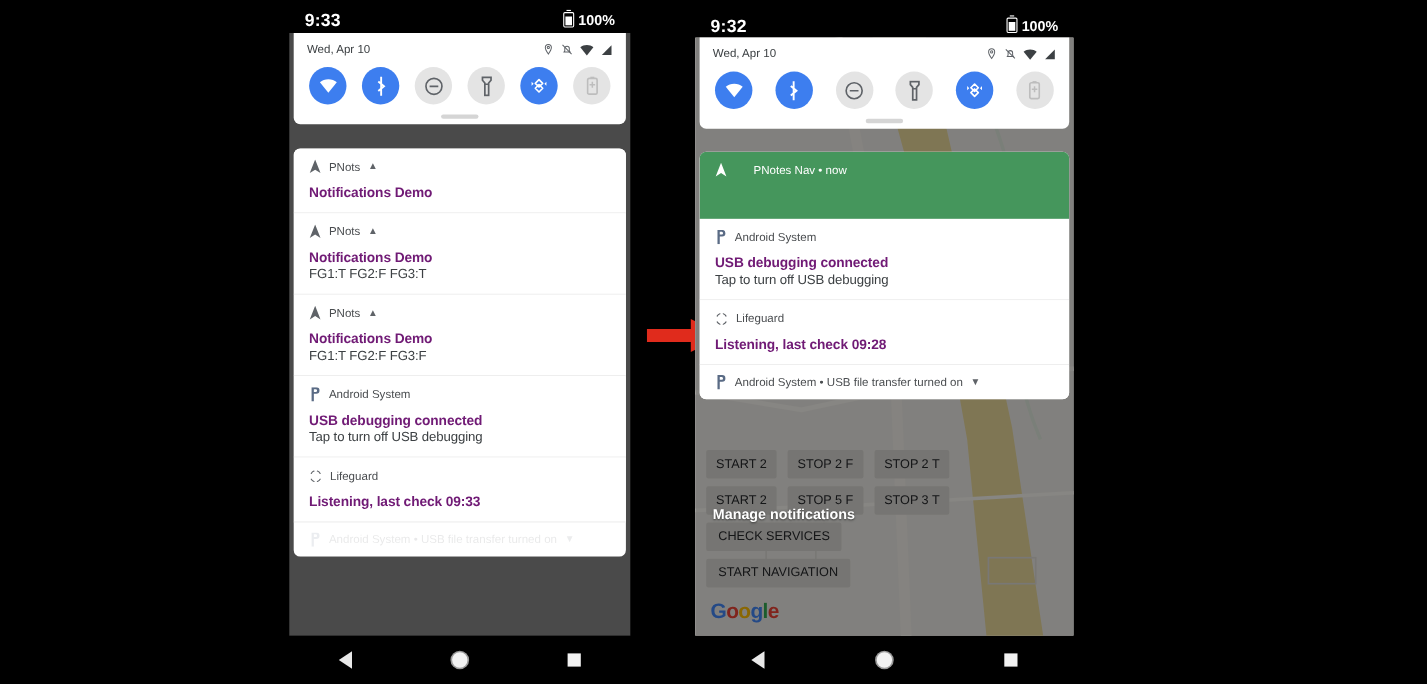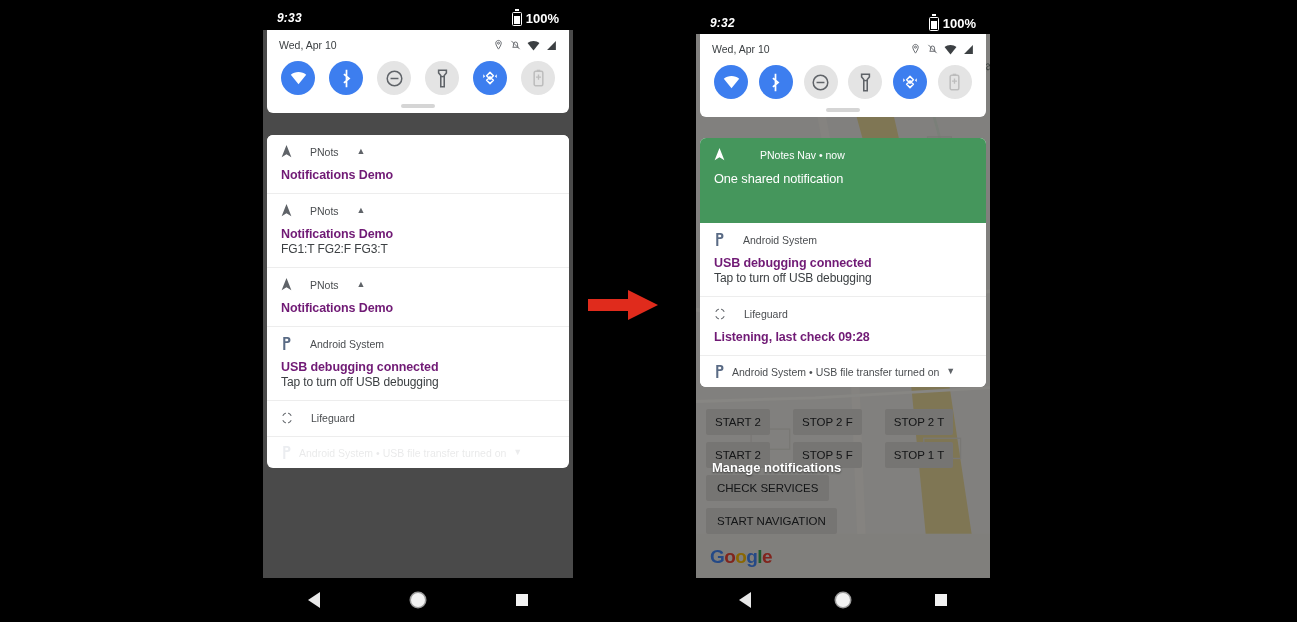--- a/index.html
+++ b/index.html
@@ -2,26 +2,26 @@
 <html><head>
 <meta charset="utf-8">
 <style>
   html,body{margin:0;padding:0;background:#000;}
   body{width:1297px;height:622px;overflow:hidden;font-family:"Liberation Sans","DejaVu Sans",sans-serif;}
   .stage{position:relative;width:1297px;height:622px;background:#000;}
 
   
   .phone{position:absolute;background:#000;}
   #phone-left{left:263px;top:0;width:310px;height:622px;}
-  #phone-right{left:696px;top:0;width:294px;height:622px;}
+  #phone-right{left:632px;top:0;width:344px;height:622px;}
 
   
   .statusbar{position:absolute;left:0;right:0;top:0;height:30px;color:#fff;}
-  .sb-time{position:absolute;font-size:12px;font-weight:bold;letter-spacing:.2px;font-style:italic;}
-  .sb-right{position:absolute;right:14px;display:flex;align-items:center;gap:4px;font-size:13px;font-weight:bold;margin-left:16px;}
+  .sb-time{position:absolute;font-size:16px;font-weight:bold;letter-spacing:.2px;}
+  .sb-right{position:absolute;right:14px;display:flex;align-items:flex-start;gap:4px;font-size:13px;font-weight:bold;margin-left:16px;}
   .sb-batt{display:inline-block;width:8px;height:12px;border:1.6px solid #fff;border-radius:1.5px;position:relative;}
   .sb-batt::after{content:"";position:absolute;left:1px;right:1px;bottom:1px;top:3px;background:#fff;}
   .sb-batt::before{content:"";position:absolute;left:2px;right:2px;top:-3.2px;height:1.6px;background:#fff;}
 
   
   .screen{position:absolute;left:0;right:0;overflow:hidden;}
   #left-screen{top:30px;height:548px;background:#4a4a4a;}
   #right-screen{top:34px;height:544px;background:#4a4a4a;}
 
   
@@ -41,40 +41,40 @@
   .tile{width:34px;height:34px;border-radius:50%;display:flex;align-items:center;justify-content:center;}
   .tile.on{background:#3d7eef;}
   .tile.off{background:#e4e4e4;}
   .qs-handle{height:14px;display:flex;align-items:center;justify-content:center;}
   .qs-handle i{display:block;width:34px;height:3.5px;border-radius:2px;background:#d5d5d5;}
 
   
   .notif-list{position:absolute;left:4px;right:4px;background:#fff;border-radius:6px;overflow:hidden;}
   .notif{background:#fff;padding:9px 14px 11px 14px;border-bottom:1px solid #ededed;}
   .notif:last-child{border-bottom:none;}
-  .notif-head{display:flex;align-items:center;gap:18px;height:15px;}
+  .notif-head{display:flex;align-items:center;gap:7px;height:15px;}
   .notif-app{font-size:10.5px;color:#4a4d50;}
   .notif-title{font-size:12.5px;font-weight:bold;color:#701a75;margin-top:9px;letter-spacing:-.1px;}
   .notif-sub{font-size:12px;color:#3c4043;margin-top:1px;letter-spacing:-.1px;}
   .chev{font-size:9px;color:#5f6368;line-height:1;}
 
   .notif.green{background:#45965c;border-bottom:none;}
   .notif.green .notif-app{color:#fff;padding-left:17px;}
   .notif.green .notif-title{color:#fff;font-weight:normal;font-size:12.8px;}
 
   .notif.footer{padding:9px 14px;display:flex;align-items:center;gap:7px;}
   .notif.footer .notif-app{font-size:10.5px;}
   .notif.faded{opacity:.12;}
 
   
   .appbg{position:absolute;left:0;right:0;top:0;bottom:0;background:#eae7e2;}
   .map-canvas{position:absolute;inset:0;}
   .scrim{position:absolute;inset:0;background:rgba(0,0,0,.45);}
   .btn-grid{position:absolute;left:10px;top:8px;width:225px;}
-  .brow{display:flex;gap:23px;margin-bottom:7px;}
+  .brow{display:flex;gap:10px;margin-bottom:7px;}
   .mbtn{background:#d7d5d1;color:#26282b;font-size:11.5px;padding:7px 9px;border-radius:2px;white-space:nowrap;}
   .mbtn.wide{padding:7px 11px;text-align:right;}
   .manage{position:absolute;left:16px;top:12px;color:#fff;font-size:13px;font-weight:bold;text-shadow:0 1px 2px rgba(0,0,0,.6);}
   .glogo{position:absolute;left:14px;bottom:10px;font-size:19px;font-weight:bold;letter-spacing:-.6px;}
   .glogo span:nth-child(1){color:#4285F4;}
   .glogo span:nth-child(2){color:#EA4335;}
   .glogo span:nth-child(3){color:#FBBC05;}
   .glogo span:nth-child(4){color:#4285F4;}
   .glogo span:nth-child(5){color:#34A853;}
   .glogo span:nth-child(6){color:#EA4335;}
@@ -187,20 +187,21 @@
           </div>
           <div class="notif">
             <div class="notif-head">
               <svg width="11" height="13" viewBox="0 0 16 20">
                 <path fill="#5f6368" d="M8 0L15.5 19 8 14.3 0.5 19z"></path>
               </svg>
               <span class="notif-app">PNots</span>
               <span class="chev">▲</span>
             </div>
             <div class="notif-title">Notifications Demo</div>
+            <div class="notif-sub">FG1:T FG2:F FG3:F</div>
           </div>
           <div class="notif">
             <div class="notif-head">
               <svg width="11" height="13" viewBox="0 0 16 20">
                 <path fill="#5a6b85" d="M3 0h6.5a4.6 4.6 0 0 1 0 9.2H6.2V20H3V0zm3.2 2.7v3.9h3a2 2 0 0 0 0-3.9h-3z"></path>
               </svg>
               <span class="notif-app">Android System</span>
             </div>
             <div class="notif-title">USB debugging connected</div>
             <div class="notif-sub">Tap to turn off USB debugging</div>
@@ -210,20 +211,21 @@
               <svg width="12" height="12" viewBox="0 0 22 22">
                 <g fill="none" stroke="#5f6368" stroke-width="1.9" stroke-linecap="round">
                   <path d="M3.6 6.2A8.6 8.6 0 0 1 8.2 2.3"></path>
                   <path d="M13.8 2.3a8.6 8.6 0 0 1 4.6 3.9"></path>
                   <path d="M18.4 15.8a8.6 8.6 0 0 1-4.6 3.9"></path>
                   <path d="M8.2 19.7a8.6 8.6 0 0 1-4.6-3.9"></path>
                 </g>
               </svg>
               <span class="notif-app">Lifeguard</span>
             </div>
+            <div class="notif-title">Listening, last check 09:33</div>
           </div>
           <div class="notif footer faded">
             <svg width="11" height="13" viewBox="0 0 16 20">
               <path fill="#5a6b85" d="M3 0h6.5a4.6 4.6 0 0 1 0 9.2H6.2V20H3V0zm3.2 2.7v3.9h3a2 2 0 0 0 0-3.9h-3z"></path>
             </svg>
             <span class="notif-app">Android System • USB file transfer turned on</span>
             <span class="chev">▼</span>
           </div>
         </div>
 
@@ -293,21 +295,21 @@
 
         <div class="btn-grid" id="right-buttons" style="top:375px;">
             <div class="brow">
               <div class="mbtn">START 2</div>
               <div class="mbtn">STOP 2 F</div>
               <div class="mbtn">STOP 2 T</div>
             </div>
             <div class="brow">
               <div class="mbtn">START 2</div>
               <div class="mbtn">STOP 5 F</div>
-              <div class="mbtn">STOP 1 T</div>
+              <div class="mbtn">STOP 3 T</div>
             </div>
             <div class="brow">
               <div class="mbtn wide">CHECK SERVICES</div>
             </div>
             <div class="brow">
               <div class="mbtn wide">START NAVIGATION</div>
             </div>
           </div>
 
         <div class="scrim"></div>
@@ -378,21 +380,20 @@
       </div>
 
       <div class="notif-list" id="right-notifs" style="top:104px;">
           <div class="notif green">
             <div class="notif-head">
               <svg width="11" height="13" viewBox="0 0 16 20">
                 <path fill="#fff" d="M8 0L15.5 19 8 14.3 0.5 19z"></path>
               </svg>
               <span class="notif-app">PNotes Nav • now</span>
             </div>
-            <div class="notif-title">One shared notification</div>
             <div style="height:26px"></div>
           </div>
           <div class="notif">
             <div class="notif-head">
               <svg width="11" height="13" viewBox="0 0 16 20">
                 <path fill="#5a6b85" d="M3 0h6.5a4.6 4.6 0 0 1 0 9.2H6.2V20H3V0zm3.2 2.7v3.9h3a2 2 0 0 0 0-3.9h-3z"></path>
               </svg>
               <span class="notif-app">Android System</span>
             </div>
             <div class="notif-title">USB debugging connected</div>

